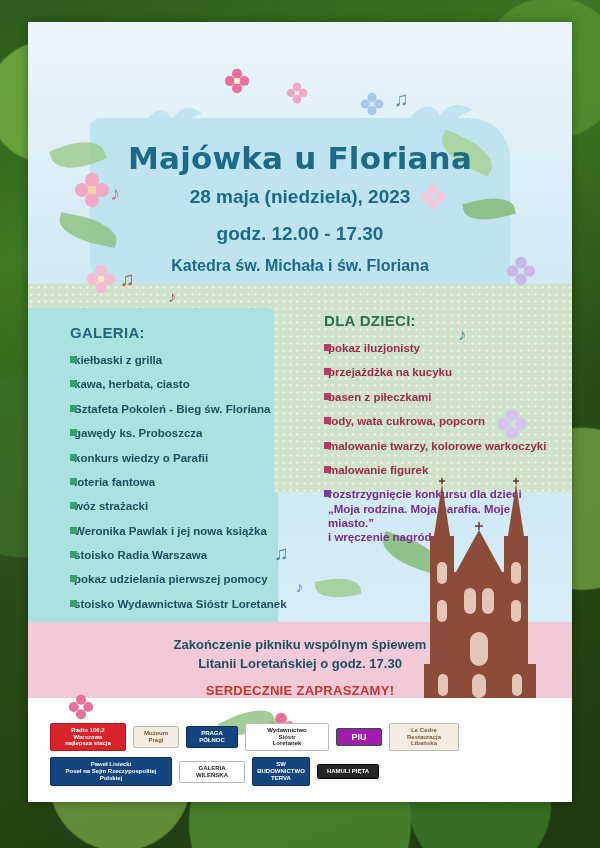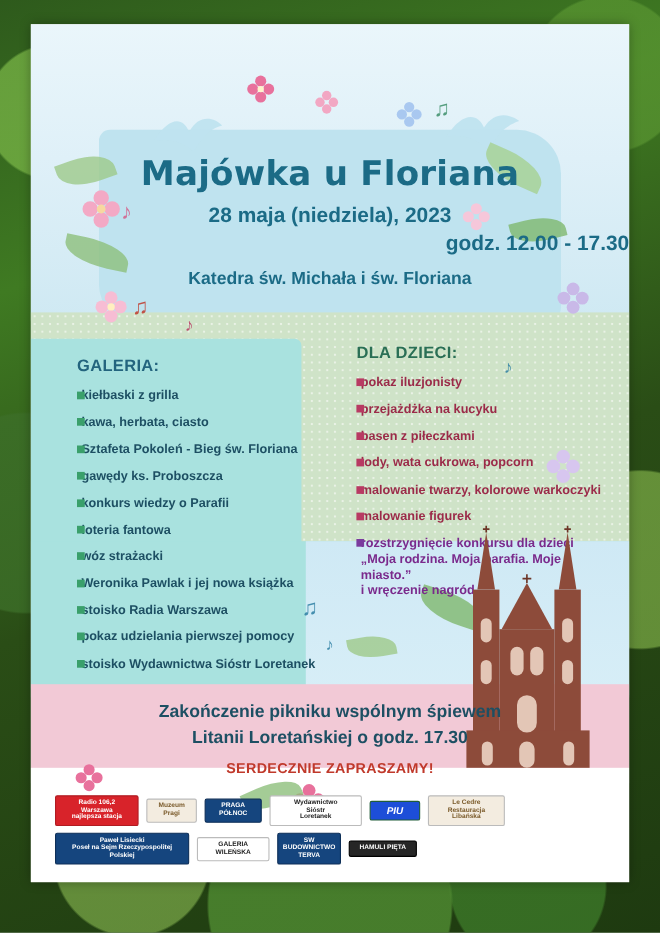--- a/index.html
+++ b/index.html
@@ -109,22 +109,22 @@
     font-size: 31px;
     font-weight: bold;
     color: #1b6b86;
     letter-spacing: 0.2px;
   }
   .hero .date {
     margin-top: 10px;
     font-size: 19px; font-weight: bold; color: #1b6b86;
   }
   .hero .time {
-    margin-top: 3px;
-    font-size: 19px; font-weight: bold; color: #1b6b86; text-align: right;
+    margin-top: 15px;
+    font-size: 19px; font-weight: bold; color: #1b6b86;
   }
   .hero .place {
     margin-top: 12px;
     font-size: 16px; font-weight: bold; color: #1b6b86;
   }
 
   
   .col-left {
     position: absolute; left: 42px; top: 302px; width: 250px;
   }
@@ -157,21 +157,21 @@
   .col-right ul.items li.last-item { color: #7a2a8c; }
   .col-right ul.items li.last-item::before { background: #7a3b9e; }
   .sub-line { display: block; font-weight: bold; }
 
   
   .closing {
     position: absolute; left: 96px; top: 614px; width: 352px;
     text-align: center;
   }
   .closing .l1, .closing .l2 {
-    font-size: 16px; font-weight: bold; color: #1d4f63; line-height: 1.45;
+    font-size: 13px; font-weight: bold; color: #1d4f63; line-height: 1.45;
   }
   .closing .invite {
     margin-top: 9px;
     font-size: 13px; font-weight: bold; color: #c0392b;
     letter-spacing: 0.3px;
   }
 
   
   .church { position: absolute; right: 18px; bottom: 96px; width: 150px; height: 230px; }
 
@@ -186,21 +186,21 @@
     border: 1px solid #bbb;
     background: #fff;
     padding: 3px 4px;
     text-align: center;
     font-weight: bold;
     white-space: pre-line;
     border-radius: 2px;
   }
   .logo.red { background: #d8232a; color: #fff; border-color: #b01c22; }
   .logo.blue { background: #15457e; color: #fff; border-color: #0e2f58; }
-  .logo.green { background: #1d4ed8; color: #fff; border-color: #215c39; font-style: italic; }
+  .logo.green { background: #a21caf; color: #fff; border-color: #215c39; }
   .logo.dark { background: #262626; color: #fff; border-color: #000; }
   .logo.cream { background: #f3ece0; color: #7a5a2a; }
 
   
   .note { position: absolute; font-size: 20px; color: #d45f8a; opacity: 0.85; }
 </style>
 </head>
 <body>
 
 <div id="poster-root">

